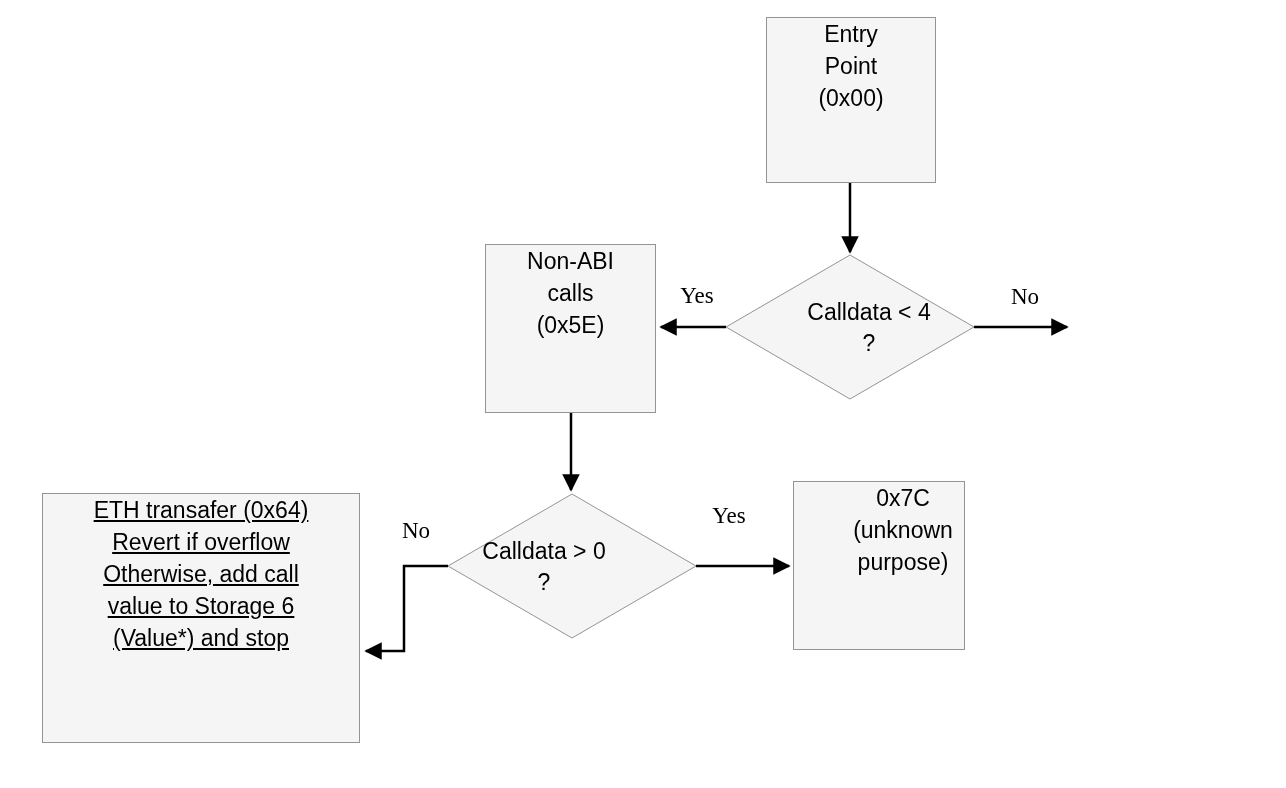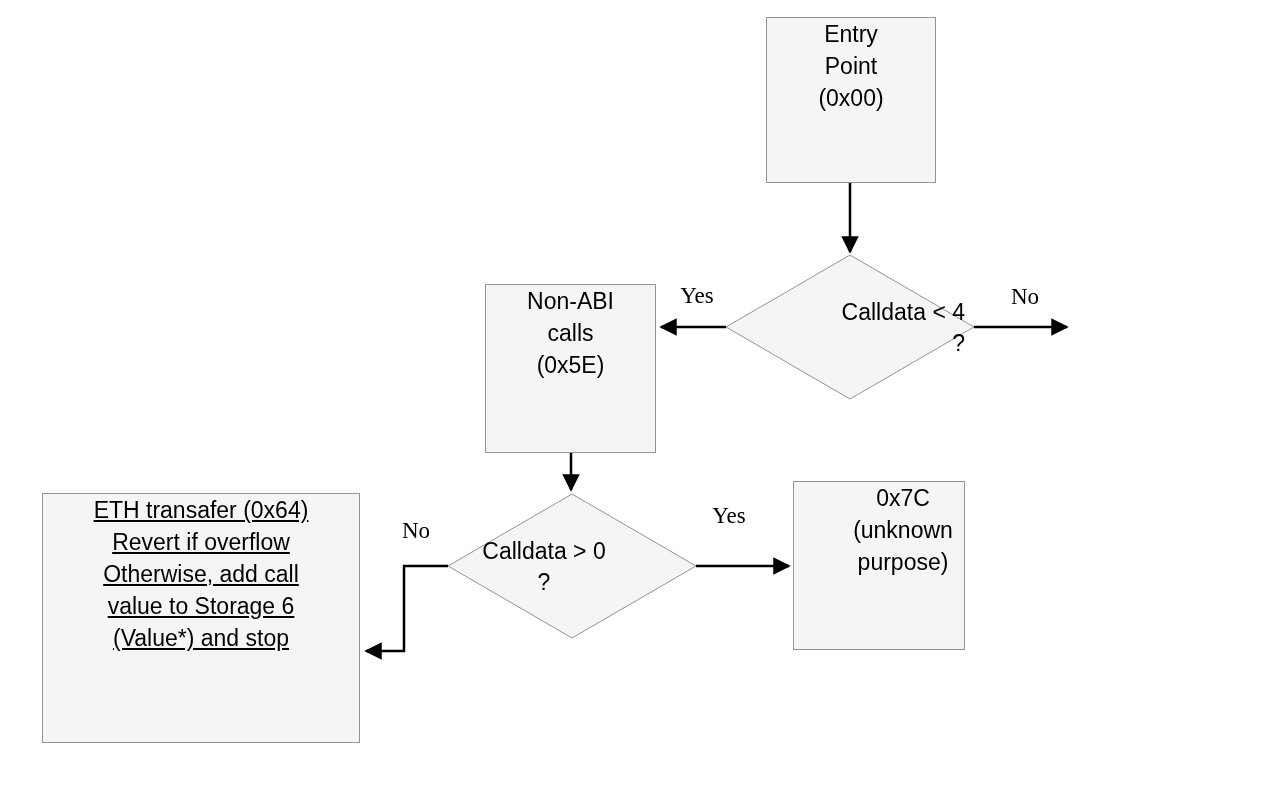--- a/index.html
+++ b/index.html
@@ -88,42 +88,42 @@
     <path class="edge" d="M 696 566 L 789 566" marker-end="url(#arrowhead)"></path>
     <path class="edge" d="M 448 566 L 404 566 L 404 651 L 366 651" marker-end="url(#arrowhead)"></path>
   </svg>
 
   <div class="node" style="left:766px; top:17px; width:170px; height:166px;">
     <span>Entry
 Point
 (0x00)</span>
   </div>
 
-  <div class="node" style="left:485px; top:244px; width:171px; height:169px;margin-top:40px;">
+  <div class="node" style="left:485px; top:244px; width:171px; height:169px;">
     <span>Non-ABI
 calls
 (0x5E)</span>
   </div>
 
 
   <div class="node" style="left:793px; top:481px; width:172px; height:169px;padding-left:48px;">
     <span>0x7C
 (unknown
 purpose)</span>
   </div>
 
   <div class="node" style="left:42px; top:493px; width:318px; height:250px;text-decoration:underline;">
     <span>ETH transafer (0x64)
 Revert if overflow
 Otherwise, add call
 value to Storage 6
 (Value*) and stop</span>
   </div>
 
-  <div class="diamond-label" style="left:850px; top:328px; width:230px;text-align:right;">Calldata &lt; 4
+  <div class="diamond-label" style="left:869px; top:328px; width:230px;">Calldata &lt; 4
 ?</div>
 
   <div class="diamond-label" style="left:544px; top:567px; width:230px;">Calldata &gt; 0
 ?</div>
 
   <div class="edge-label" style="left:697px; top:296px;">Yes</div>
 
   <div class="edge-label" style="left:1025px; top:297px;">No</div>
 
   <div class="edge-label" style="left:729px; top:516px;">Yes</div>

